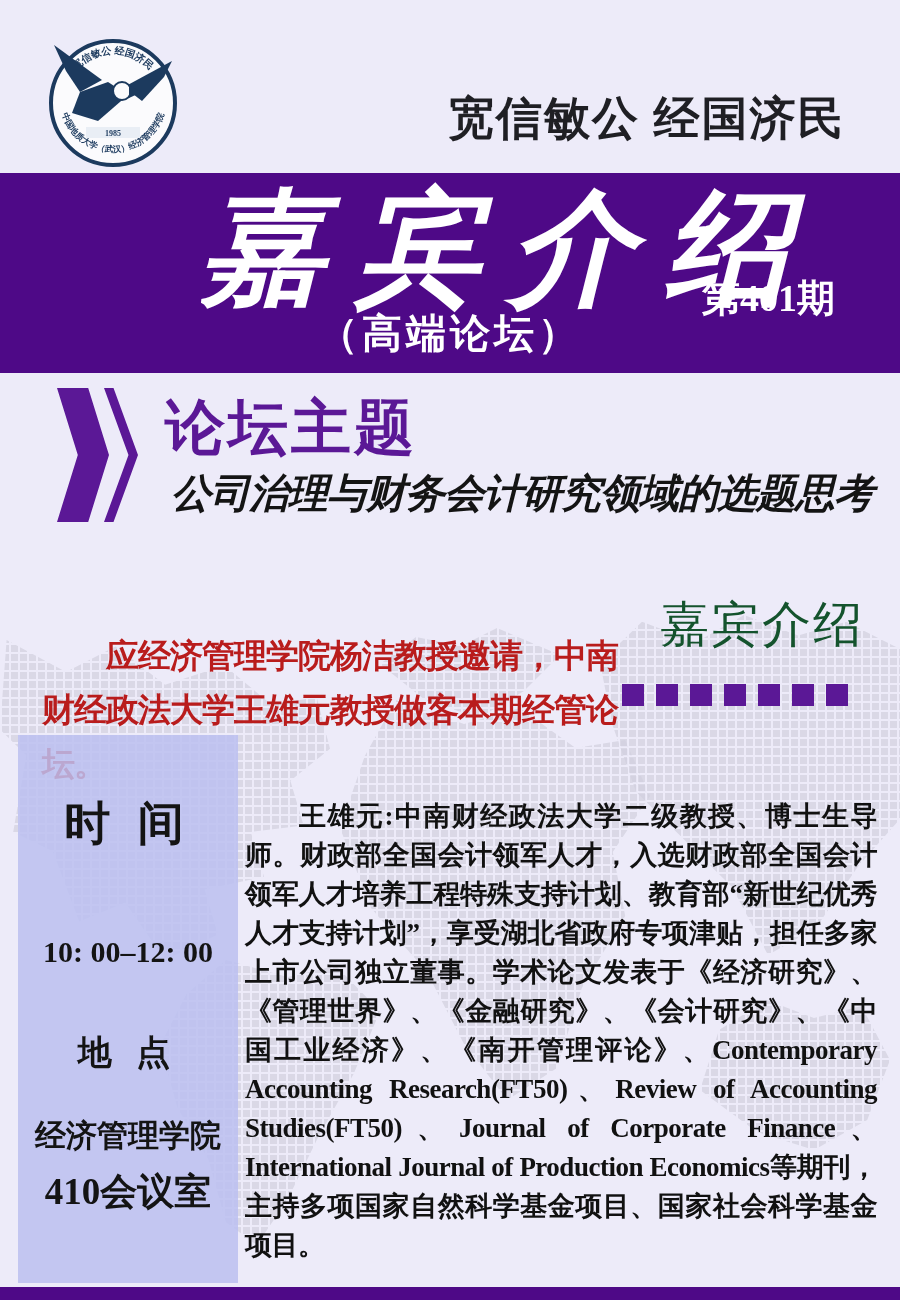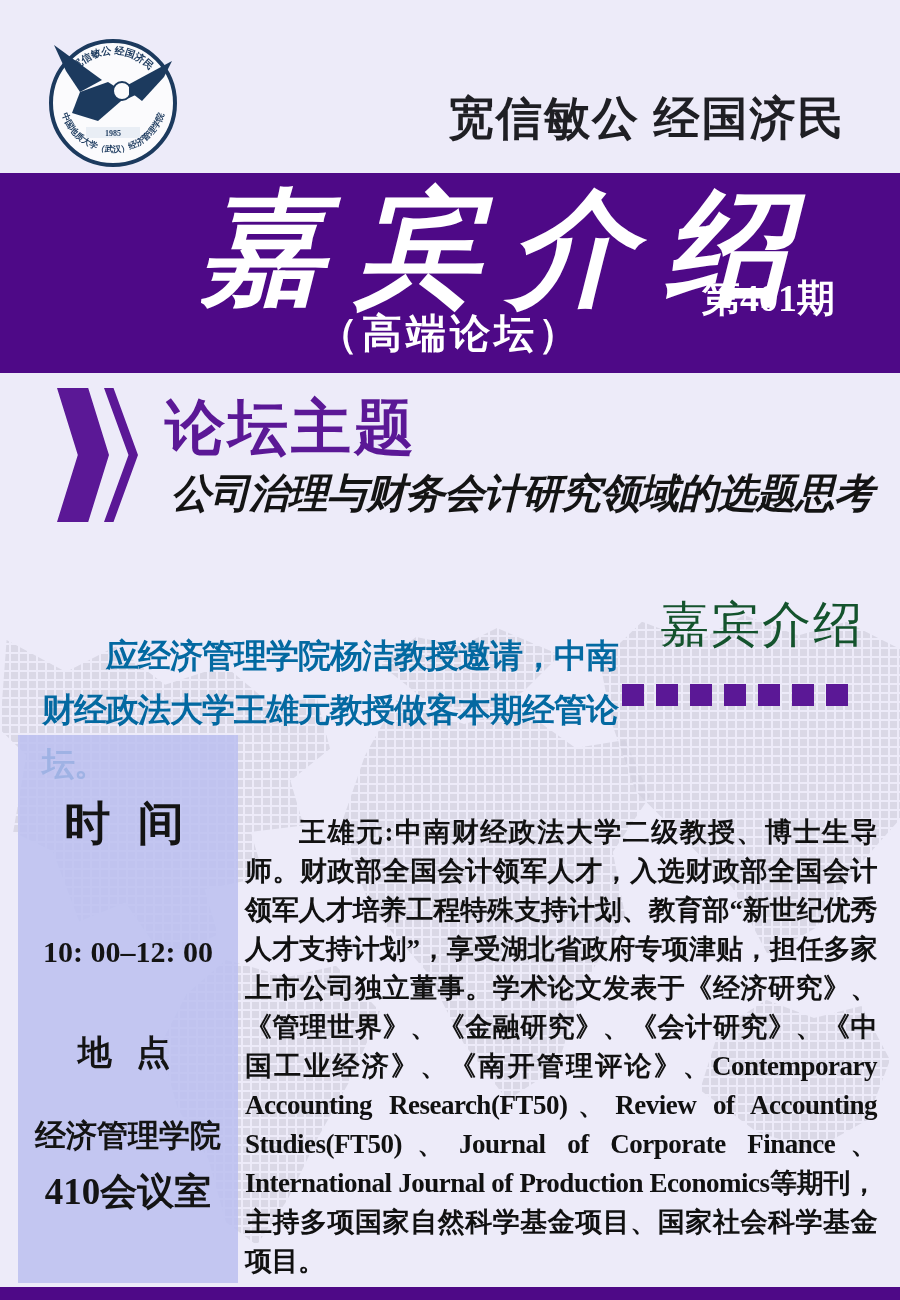--- a/index.html
+++ b/index.html
@@ -45,40 +45,40 @@
     clip-path:polygon(0% 0%,60% 0%,100% 50%,60% 100%,0% 100%,40% 50%);}
   .chev-thin{left:104px;top:388px;width:34px;height:134px;
     clip-path:polygon(0% 0%,28% 0%,100% 50%,28% 100%,0% 100%,72% 50%);}
   .topic-heading{left:165px;top:388px;font-size:60px;font-weight:700;color:#5b1896;
     letter-spacing:3px;white-space:nowrap;}
   .topic-subtitle{left:171px;top:466px;font-size:40px;font-weight:900;color:#141414;
     letter-spacing:-1px;white-space:nowrap;font-style:italic;}
 
   
   .intro{left:42px;top:596px;width:600px;font-size:33px;line-height:54px;
-    font-weight:900;color:#0369a1;text-indent:64px;letter-spacing:-1px;}
+    font-weight:900;color:#b91c1c;text-indent:64px;letter-spacing:-1px;}
 
   
   .guest-heading{left:660px;top:592px;font-size:49px;font-weight:400;color:#14532d;
     letter-spacing:2px;white-space:nowrap;}
   .dash-row{left:622px;top:684px;display:flex;}
   .dash-row div{width:22px;height:22px;background:#5b1896;margin-right:12px;}
 
   
   .panel{left:18px;top:735px;width:220px;height:548px;background:rgba(187,192,240,.85);}
   .panel div{position:absolute;left:0;width:220px;text-align:center;color:#141414;font-weight:900;}
   .p-time-label{top:58px;font-size:46px;letter-spacing:8px;}
   .p-date{top:140px;font-size:36px;}
   .p-range{top:200px;font-size:30px;white-space:nowrap;}
   .p-place-label{top:295px;font-size:34px;letter-spacing:8px;}
   .p-place1{top:380px;font-size:31px;}
   .p-place2{top:432px;font-size:37px;}
 
   
-  .bio{left:245px;top:786px;width:632px;font-size:27px;line-height:39px;
+  .bio{left:245px;top:770px;width:632px;font-size:27px;line-height:39px;
     font-weight:900;color:#111;text-align:justify;text-indent:54px;letter-spacing:-.5px;}
 
   
   .footer-bar{left:0;bottom:0;width:900px;height:13px;background:#4e0987;}
 </style>
 </head>
 <body>
 
 <div>
   <div class="map-blob blob-na"></div>

